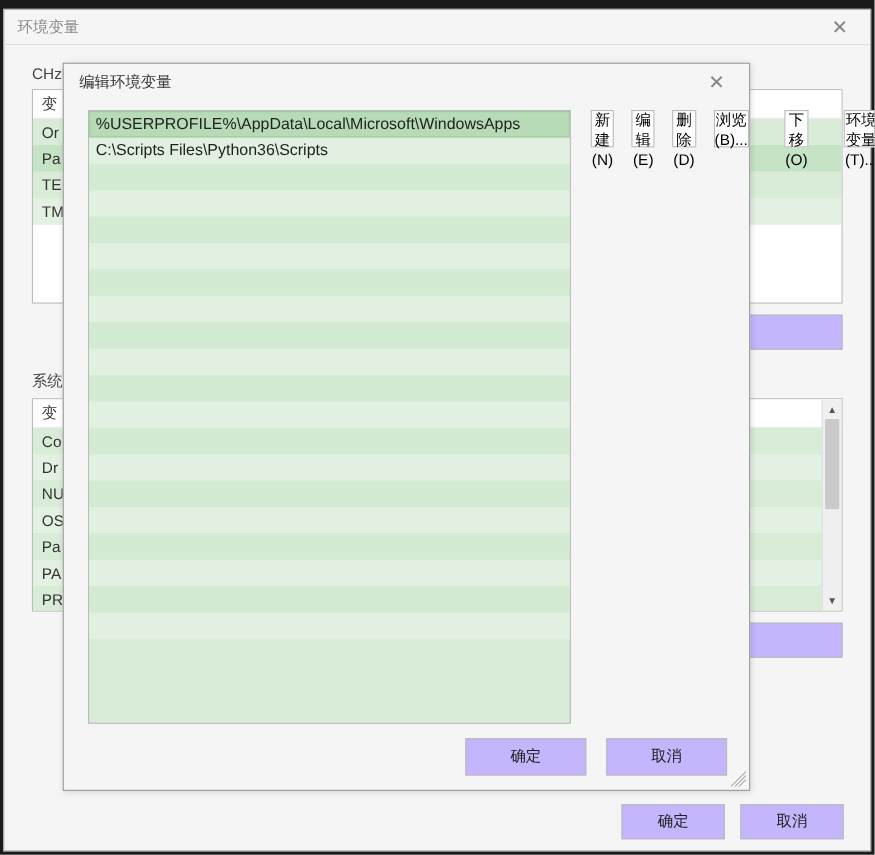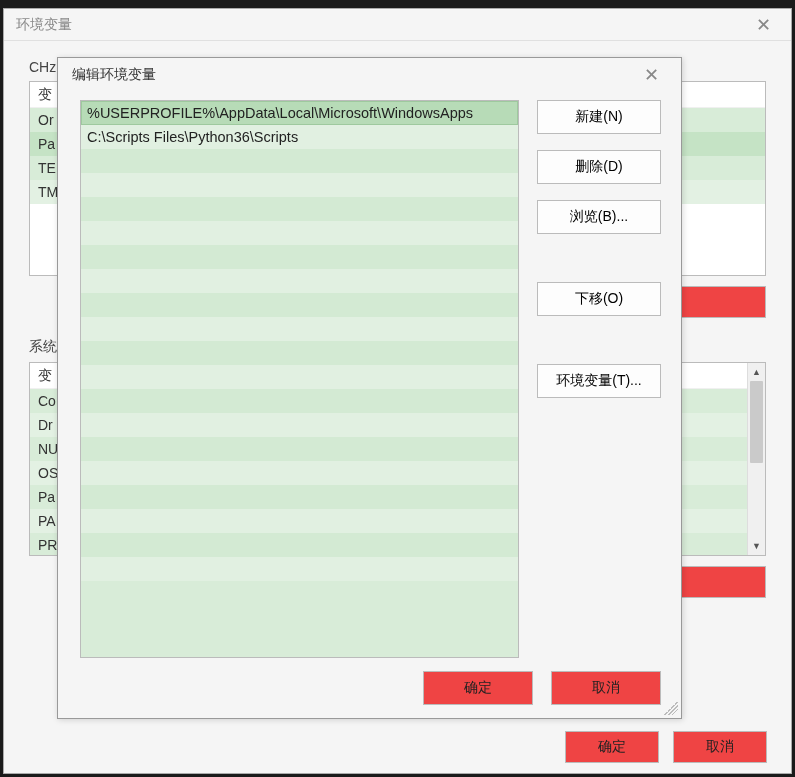--- a/index.html
+++ b/index.html
@@ -74,21 +74,21 @@
     .var-row.sel { background: #c5e3c5; }
     .parent-actions {
       margin-top: 10px;
       display: flex;
       justify-content: flex-end;
       gap: 14px;
     }
     .btn {
       min-width: 94px;
       height: 32px;
-      background: #ef4444;
+      background: #c4b5fd;
       border: 1px solid #bbb;
       font-family: inherit;
       font-size: 14px;
       color: #222;
       cursor: pointer;
     }
     .scrollbar-stub {
       position: absolute;
       right: 0; top: 0; bottom: 0;
       width: 18px;
@@ -158,21 +158,21 @@
     .path-list .path-row:nth-child(odd) { background: #d3ead3; }
     .path-list .path-row:nth-child(even) { background: #e1f0e1; }
     .path-row.selected {
       background: #b7dbb7 !important;
       outline: 1px solid #9ec99e;
       outline-offset: -1px;
     }
     .side-buttons {
       width: 124px;
       display: flex;
-      flex-direction: column;
+      flex-direction: row;
       gap: 16px;
     }
     .side-buttons .gap { height: 16px; }
     .side-btn {
       height: 34px;
       background: #fdfdfd;
       border: 1px solid #bbb;
       font-family: inherit;
       font-size: 14px;
       cursor: pointer;
@@ -276,20 +276,21 @@
       <div class="path-row"></div>
       <div class="path-row"></div>
       <div class="path-row"></div>
       <div class="path-row"></div>
       <div class="path-row"></div>
       <div class="path-row"></div>
       <div class="path-row"></div>
     </div>
     <div class="side-buttons">
       <button class="side-btn">新建(N)</button>
+      <button class="side-btn">编辑(E)</button>
       <button class="side-btn">删除(D)</button>
       <button class="side-btn">浏览(B)...</button>
       <div class="gap"></div>
       <button class="side-btn">下移(O)</button>
       <div class="gap"></div>
       <button class="side-btn">环境变量(T)...</button>
     </div>
   </div>
   <div class="child-footer">
     <button class="btn" style="width:110px;height:34px;">确定</button>

